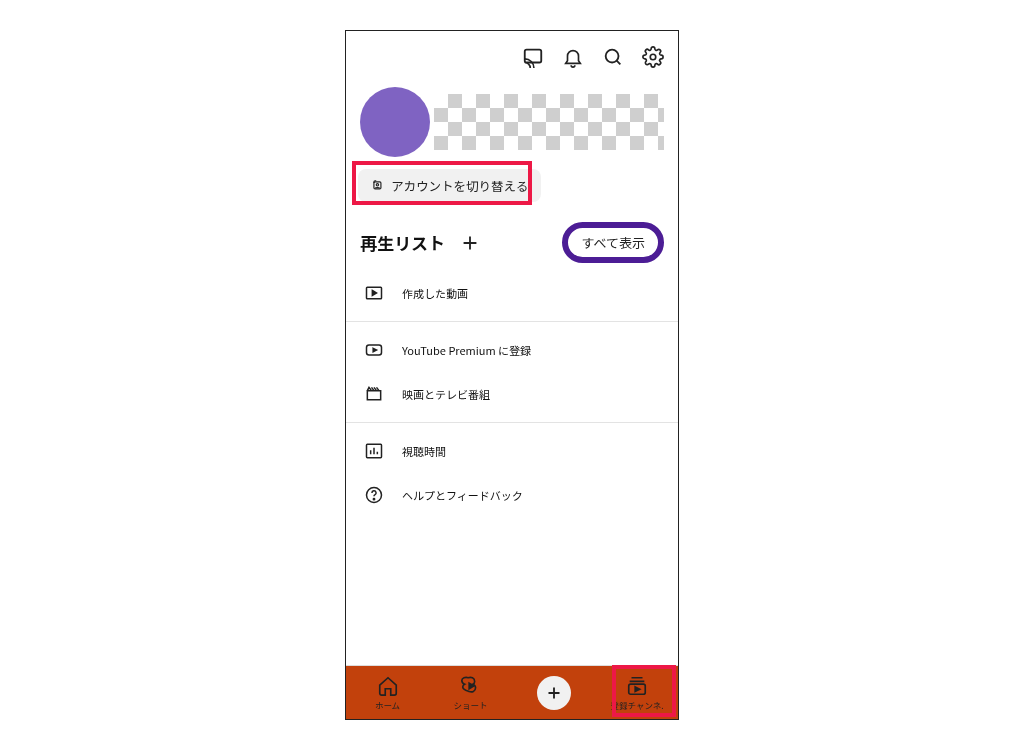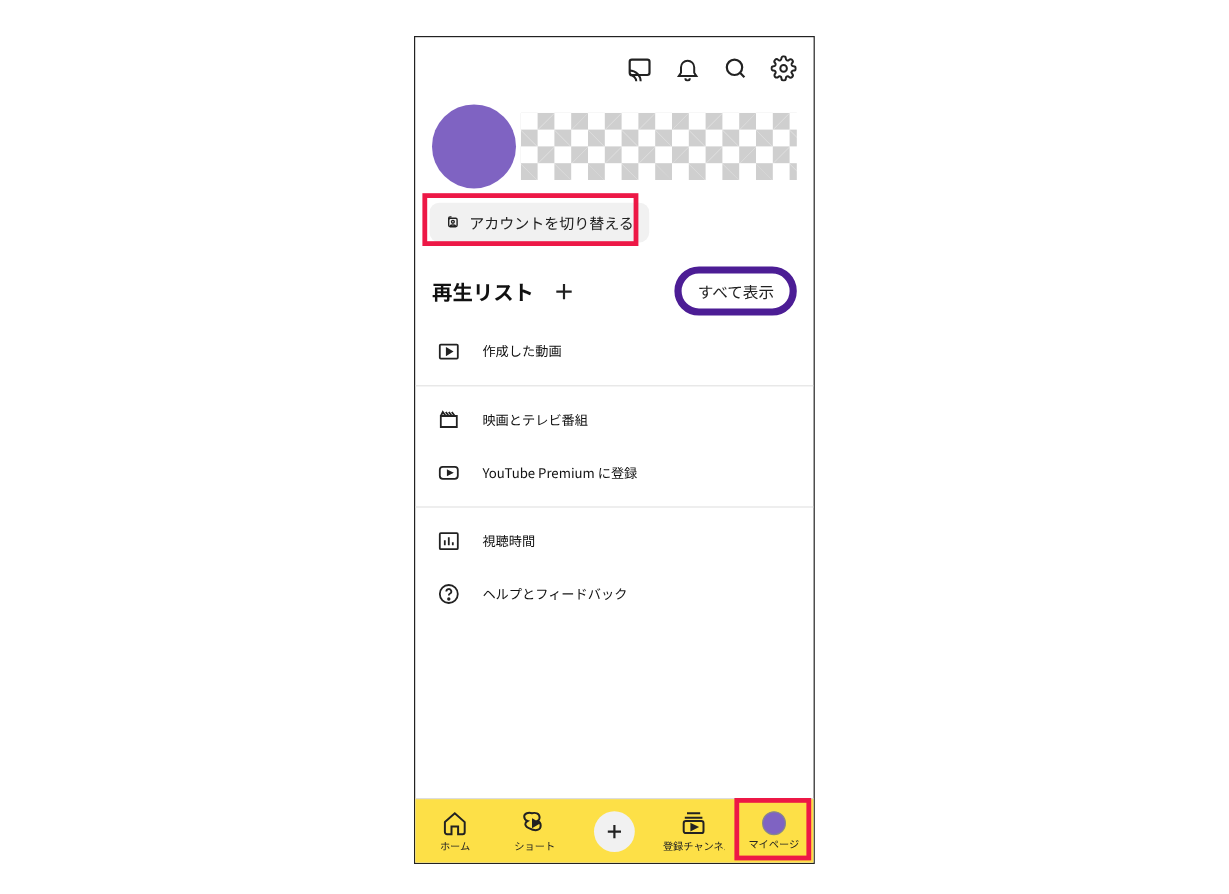--- a/index.html
+++ b/index.html
@@ -111,21 +111,21 @@
     color: #111;
   }
   .row .ric { width: 20px; height: 20px; color: #222; flex: 0 0 20px; }
   .divider { border-top: 1px solid #e3e3e3; margin: 6px 0; }
   .bottomnav {
     position: absolute;
     bottom: 0; left: 0; right: 0;
     height: 54px;
     border-top: 1px solid #ddd;
     display: flex;
-    background: #fde047;
+    background: #c2410c;
   }
   .navitem {
     flex: 1;
     display: flex;
     flex-direction: column;
     align-items: center;
     justify-content: center;
     gap: 2px;
     font-size: 8.5px;
     color: #222;
@@ -209,32 +209,32 @@
           <rect x="3" y="5" width="18" height="14" rx="1"></rect>
           <path d="m10 9 5 3-5 3z" fill="currentColor"></path>
         </svg>
       <span>作成した動画</span>
     </div>
 
     <div class="divider"></div>
 
     <div class="row">
       <svg class="ric" viewBox="0 0 24 24" fill="none" stroke="currentColor" stroke-width="1.8">
+          <rect x="3" y="6" width="18" height="12" rx="3"></rect>
+          <path d="m11 10 4 2-4 2z" fill="currentColor"></path>
+        </svg>
+      <span>YouTube Premium に登録</span>
+    </div>
+
+    <div class="row">
+      <svg class="ric" viewBox="0 0 24 24" fill="none" stroke="currentColor" stroke-width="1.8">
           <path d="M4 8h16v11H4z"></path>
           <path d="M4 8l2-4 3 4M9 4l3 4M12 4l3 4M15 4l3 4"></path>
         </svg>
       <span>映画とテレビ番組</span>
-    </div>
-
-    <div class="row">
-      <svg class="ric" viewBox="0 0 24 24" fill="none" stroke="currentColor" stroke-width="1.8">
-          <rect x="3" y="6" width="18" height="12" rx="3"></rect>
-          <path d="m11 10 4 2-4 2z" fill="currentColor"></path>
-        </svg>
-      <span>YouTube Premium に登録</span>
     </div>
 
     <div class="divider"></div>
 
     <div class="row">
       <svg class="ric" viewBox="0 0 24 24" fill="none" stroke="currentColor" stroke-width="1.8">
           <rect x="3" y="4" width="18" height="16" rx="1"></rect>
           <path d="M8 16V11M12 16V8M16 16v-3"></path>
         </svg>
       <span>視聴時間</span>
@@ -272,20 +272,16 @@
       </div>
     </div>
     <div class="navitem">
       <svg class="nic" viewBox="0 0 24 24" fill="none" stroke="currentColor" stroke-width="1.8">
           <path d="M6 3h12M4 7h16"></path>
           <rect x="3" y="10" width="18" height="11" rx="2"></rect>
           <path d="m10 13 5 2.5-5 2.5z" fill="currentColor"></path>
         </svg>
       <span class="subs-label">登録チャンネ..</span>
     </div>
-    <div class="navitem nav-mypage">
-      <div class="dot"></div>
-      <span>マイページ</span>
-    </div>
     <div class="highlight-2"></div>
   </div>
 
 </div>
 
 </body></html>

